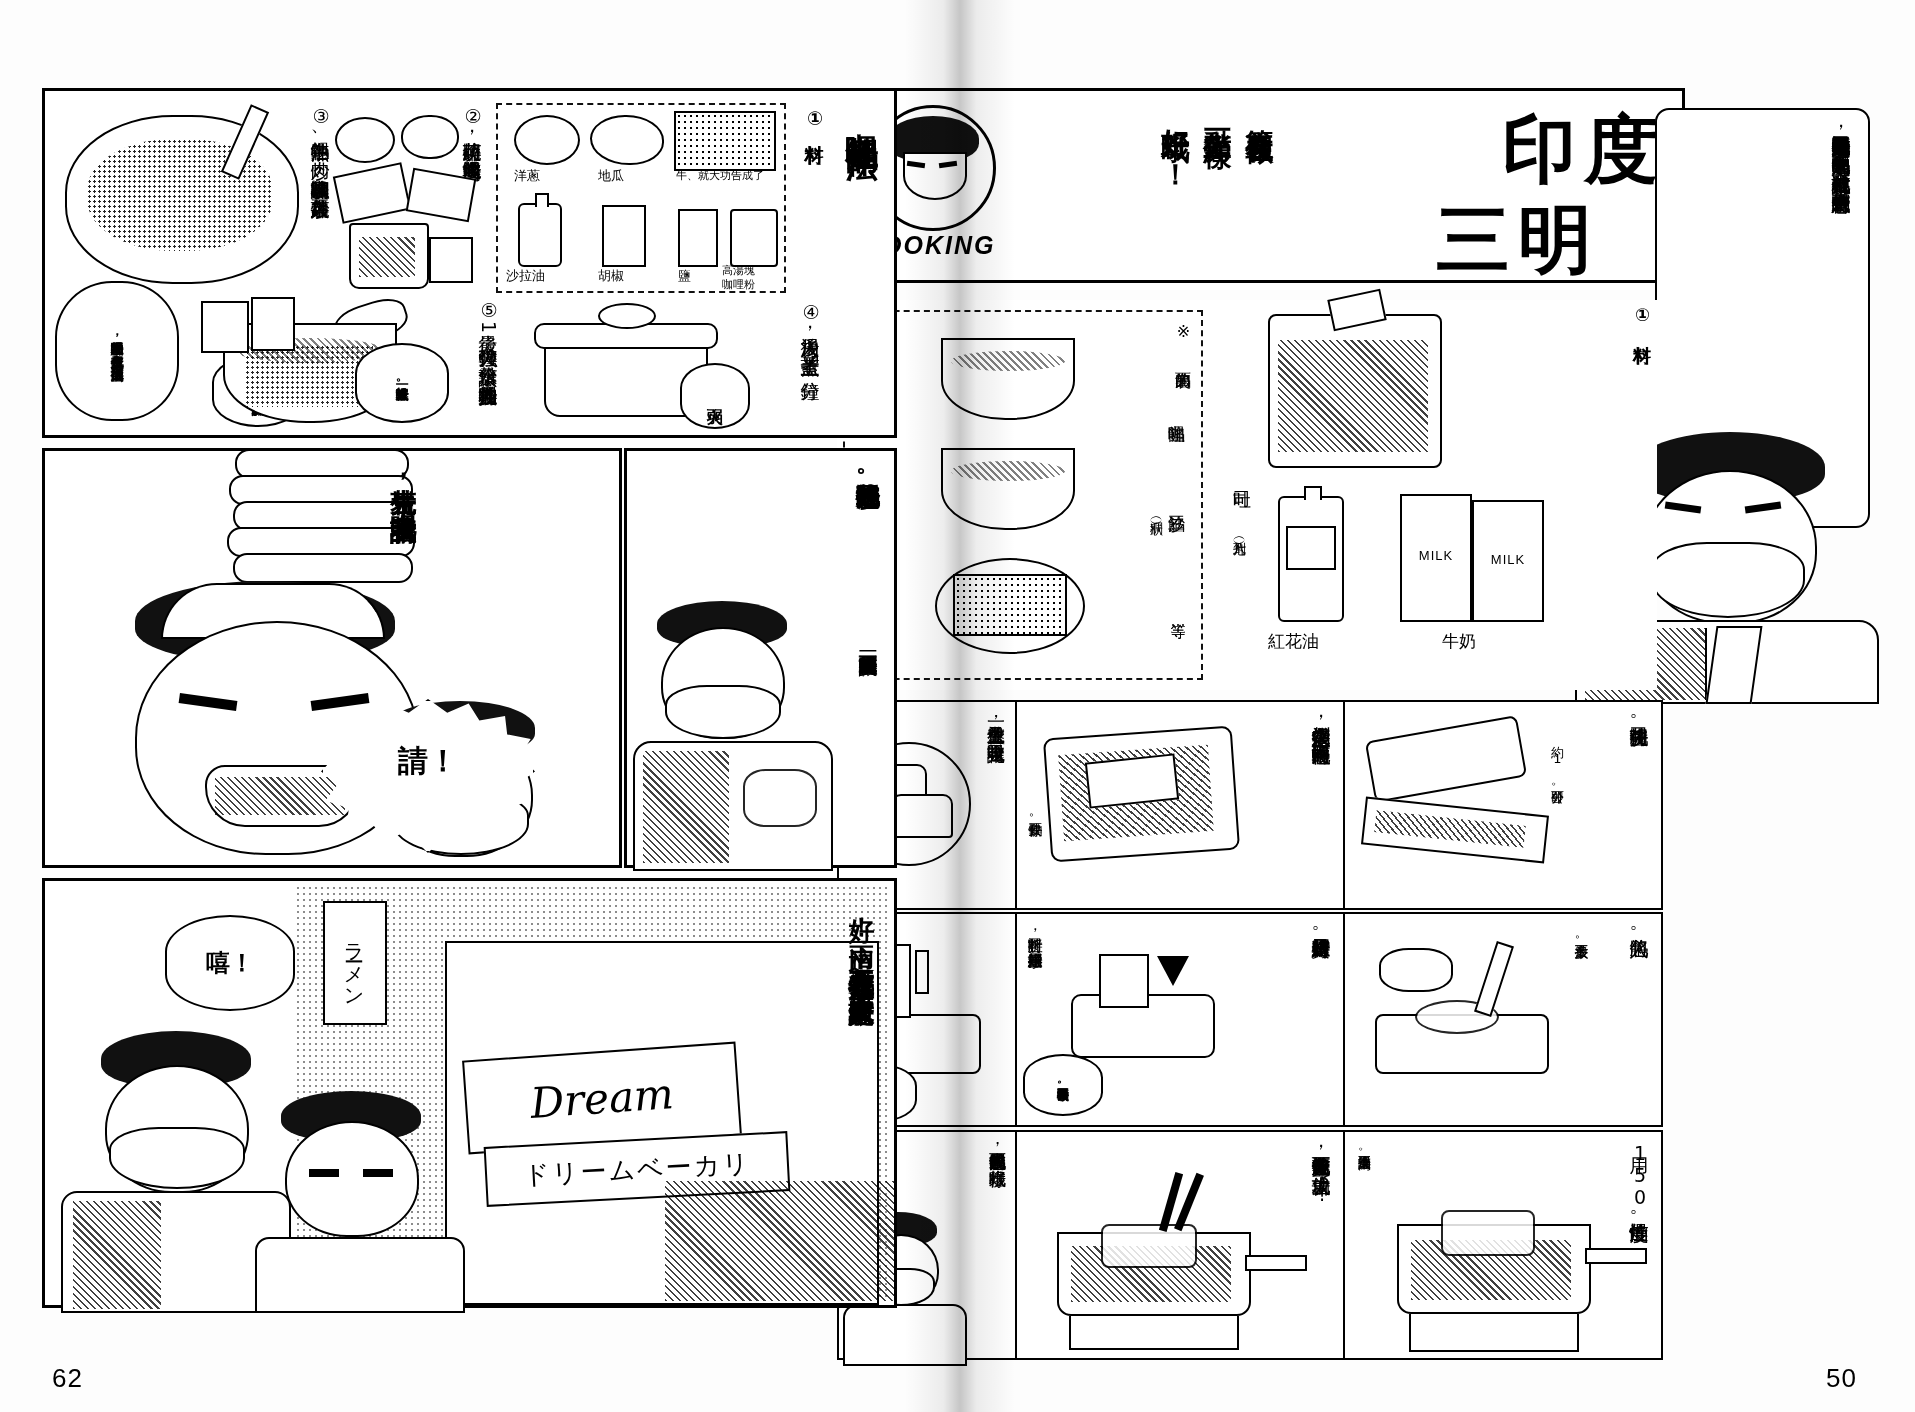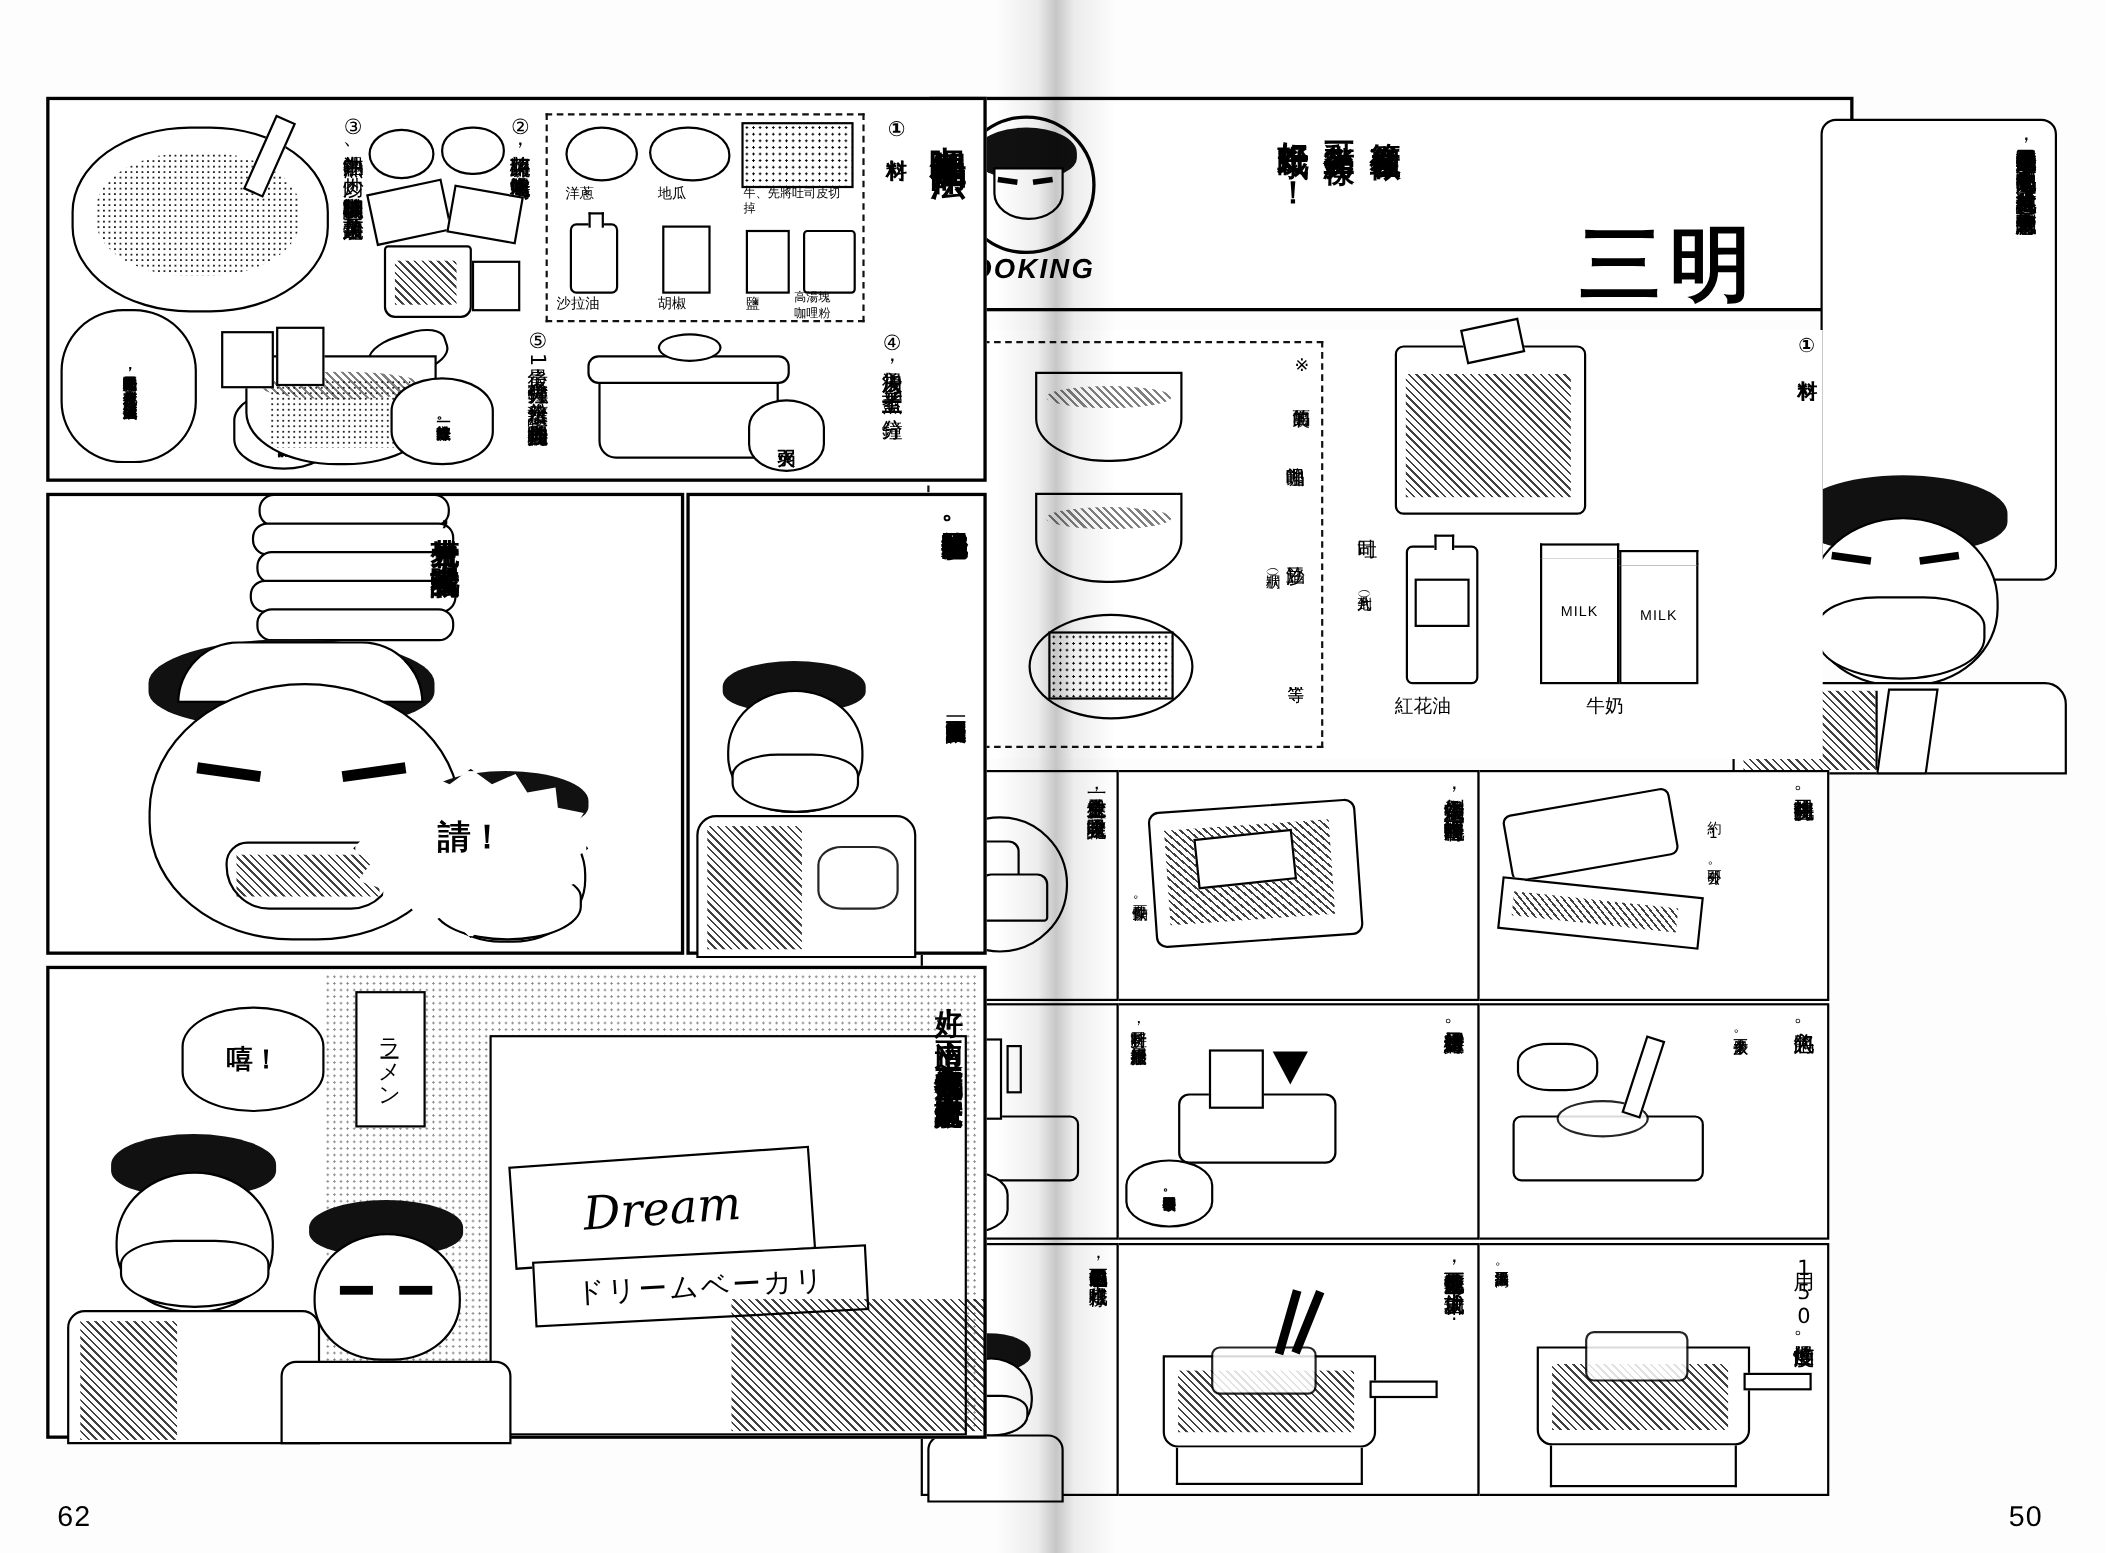--- a/index.html
+++ b/index.html
@@ -75,20 +75,21 @@
       </div>
       <div style="position:absolute;left:14px;top:140px;font-family:'Liberation Sans',sans-serif;font-weight:bold;font-size:25px;letter-spacing:2px;font-style:italic;">COOKING</div>
 
       <div style="position:absolute;left:180px;top:16px;width:250px;height:165px;display:flex;flex-direction:row-reverse;gap:4px;">
         <div class="headline" style="font-size:28px;">簡直像在做</div>
         <div class="headline" style="font-size:28px;">黏土勞作一樣</div>
         <div class="headline" style="font-size:28px;">好好玩哦！！</div>
       </div>
 
       <div style="position:absolute;right:16px;top:10px;width:230px;height:175px;">
+        <div style="position:absolute;right:0;top:0;font-size:74px;font-weight:bold;letter-spacing:8px;">印度</div>
         <div style="position:absolute;right:0;top:90px;font-size:74px;font-weight:bold;letter-spacing:8px;">三明治</div>
       </div>
     </div>
 
     <div class="rectballoon" style="left:700px;top:108px;width:215px;height:420px;border-radius:14px;">
       <div class="vt" style="position:absolute;inset:12px;font-size:19px;line-height:1.5;">這是我從印度留學生那兒學來的炸三明治吸了牛奶的麵包很柔軟，裏面包的餡不一定要是咖哩肉餡，你可以試試其他各種材料！會有意想不到的驚奇效果哦！</div>
     </div>
 
     <div class="art" style="left:560px;top:430px;width:360px;height:270px;">
       <div class="hairblob" style="left:120px;top:2px;width:190px;height:70px;"></div>
@@ -247,21 +248,21 @@
 
       <div style="position:absolute;right:66px;top:16px;writing-mode:vertical-rl;font-size:19px;font-weight:bold;">
         <span>①</span><span>材料</span>
       </div>
       <div class="dashed" style="right:108px;top:12px;width:290px;height:190px;">
         <div style="position:absolute;left:16px;top:10px;width:62px;height:46px;border:2.5px solid #000;border-radius:50%;background:#fff;"></div>
         <div style="position:absolute;left:92px;top:10px;width:70px;height:46px;border:2.5px solid #000;border-radius:48% 52% 46% 54%;background:#fff;"></div>
         <div class="dots" style="position:absolute;left:176px;top:6px;width:98px;height:56px;border:2.5px solid #000;"></div>
         <div class="vt sm" style="position:absolute;left:16px;top:62px;writing-mode:horizontal-tb;font-size:13px;">洋蔥</div>
         <div class="sm" style="position:absolute;left:100px;top:62px;font-size:13px;">地瓜</div>
-        <div class="xs" style="position:absolute;left:178px;top:64px;width:96px;font-size:11px;line-height:1.25;">牛、先將吐司皮切掉</div>
+        <div class="xs" style="position:absolute;left:178px;top:64px;width:96px;font-size:11px;line-height:1.25;">牛、就大功告成了</div>
         <div class="bottle" style="left:20px;top:98px;width:40px;height:60px;"></div>
         <div style="position:absolute;left:104px;top:100px;width:40px;height:58px;border:2.5px solid #000;background:#fff;"></div>
         <div style="position:absolute;left:180px;top:104px;width:36px;height:54px;border:2.5px solid #000;background:#fff;"></div>
         <div style="position:absolute;left:232px;top:104px;width:44px;height:54px;border:2.5px solid #000;border-radius:4px;background:#fff;"></div>
         <div class="sm" style="position:absolute;left:8px;top:162px;font-size:13px;">沙拉油</div>
         <div class="sm" style="position:absolute;left:100px;top:162px;font-size:13px;text-align:right;">胡椒</div>
         <div class="sm" style="position:absolute;left:180px;top:162px;font-size:13px;">鹽</div>
         <div class="xs" style="position:absolute;left:224px;top:158px;font-size:11px;font-family:Liberation Serif, serif;">高湯塊</div>
         <div class="xs" style="position:absolute;left:224px;top:172px;font-size:11px;">咖哩粉</div>
       </div>

